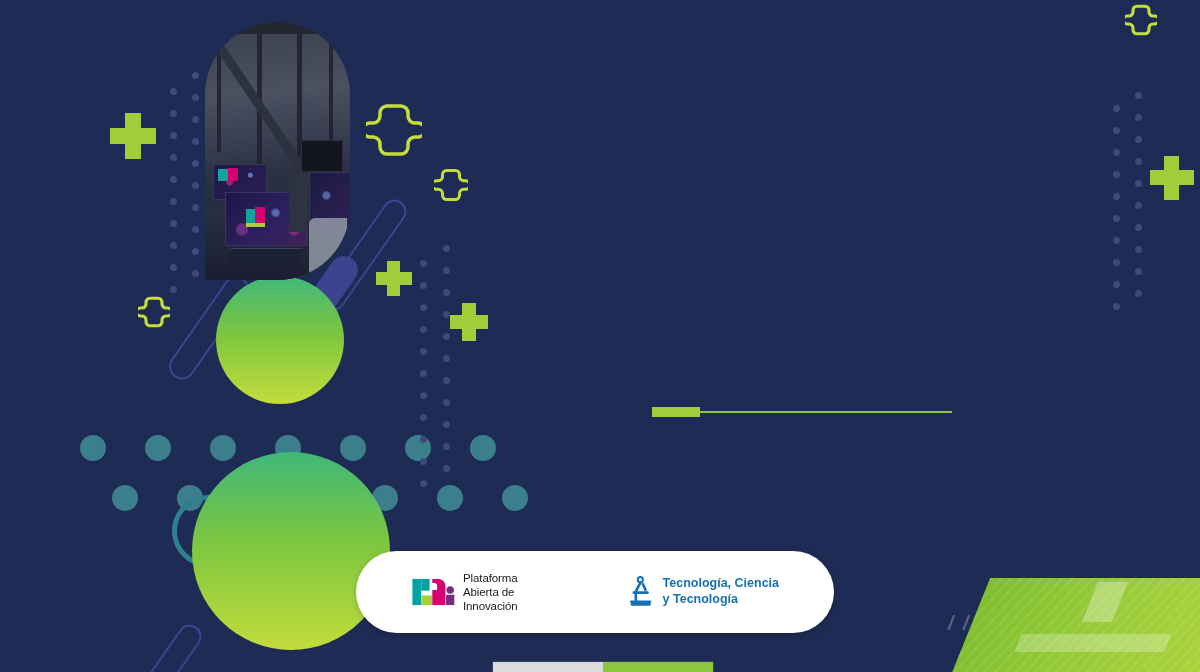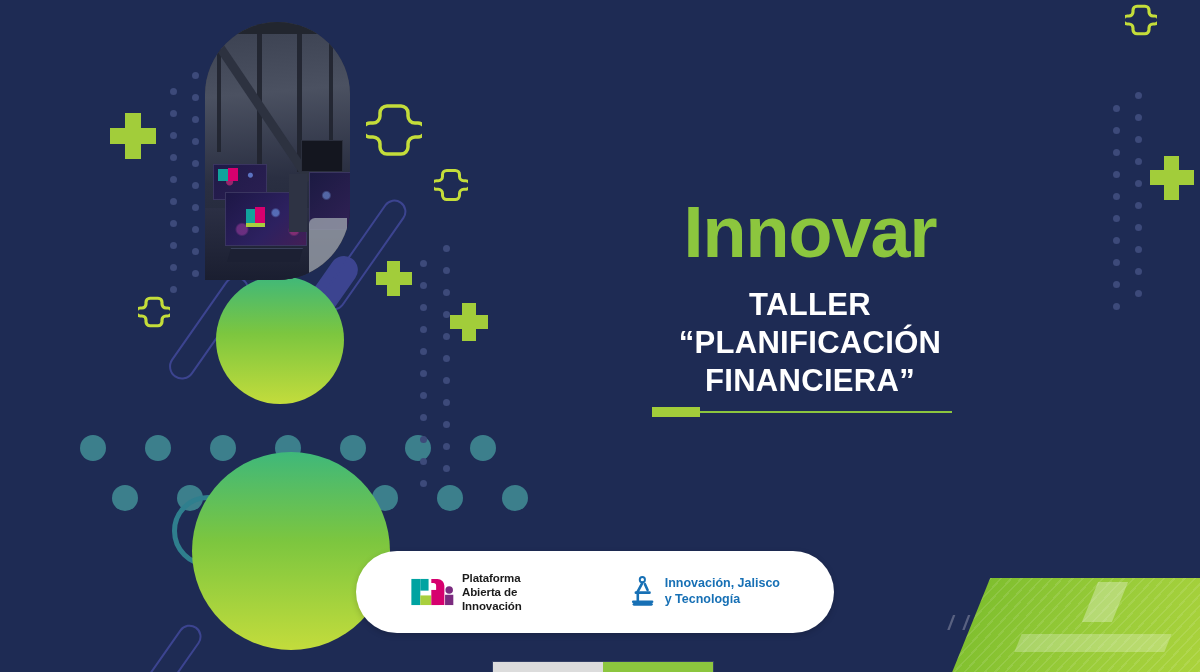--- a/index.html
+++ b/index.html
@@ -148,21 +148,21 @@
     display: flex;
     align-items: center;
     justify-content: space-around;
     box-shadow: 0 2px 6px rgba(0,0,0,0.18);
   }
   .logo-item { display: flex; align-items: center; }
 
   .pai-mark { width: 44px; height: 32px; margin-right: 8px; }
   .pai-text {
     font-size: 11.5px;
-    font-weight: bold;
+    font-weight: normal;
     color: #1b1b1b;
     line-height: 1.22;
     letter-spacing: -0.1px;
     white-space: pre-line;
   }
   .micro-icon { width: 26px; height: 34px; margin-right: 9px; }
   .icyt-text {
     font-size: 12.5px;
     font-weight: bold;
     color: #1770b5;
@@ -458,28 +458,20 @@
       <div class="abs" style="left:96px; top:118px; width:40px; height:30px; background:#14161f; border:1px solid #2b2f3d;"></div>
 
       <div class="abs" style="left:24px; top:226px; width:72px; height:13px; background:#1c2033; transform: skewX(-16deg); border-top:1px solid #3a415c;"></div>
 
       <div class="abs" style="left:104px; top:196px; width:38px; height:62px; background:#9aa0ab; opacity:.8; border-radius:6px 0 0 0;"></div>
 
       <div class="abs" style="left:84px; top:152px; width:18px; height:58px; background:#2e3344;"></div>
     </div>
   </div>
 
-  <div class="title-block">
-    <h1 class="main-title">Innovar</h1>
-    <div class="subtitle">
-      <div>TALLER</div>
-      <div>“PLANIFICACIÓN</div>
-      <div>FINANCIERA”</div>
-    </div>
-  </div>
   <div class="divider"></div>
 
   <div class="logo-bar">
 
     <div class="logo-item">
       <svg class="pai-mark" viewBox="0 0 64 46" aria-hidden="true">
         <rect x="2" y="4" width="13" height="38" fill="#00a3a1"></rect>
         <rect x="15" y="4" width="12" height="17" fill="#00a3a1"></rect>
         <rect x="15" y="28" width="16" height="14" fill="#a9cf3d"></rect>
         <path d="M31 4 h9 a10 10 0 0 1 10 10 v28 h-12 V14 a4 4 0 0 0 -4 -4 h-3 z" fill="#d6006e"></path>
@@ -495,21 +487,21 @@
     <div class="logo-item">
       <svg class="micro-icon" viewBox="0 0 40 50" aria-hidden="true">
         <circle cx="19" cy="6" r="4" fill="none" stroke="#1770b5" stroke-width="3"></circle>
         <path d="M19 11 L11 26" fill="none" stroke="#1770b5" stroke-width="4" stroke-linecap="round"></path>
         <path d="M23 13 L27 22" fill="none" stroke="#1770b5" stroke-width="4" stroke-linecap="round"></path>
         <path d="M9 26 H30" stroke="#1770b5" stroke-width="4" stroke-linecap="round"></path>
         <path d="M12 28 V38" stroke="#1770b5" stroke-width="4" stroke-linecap="round"></path>
         <path d="M5 40 H34" stroke="#1770b5" stroke-width="4" stroke-linecap="round"></path>
         <path d="M6 44 H33" stroke="#1770b5" stroke-width="4" stroke-linecap="round"></path>
       </svg>
-      <div class="icyt-text">Innovación, Jalisco
+      <div class="icyt-text">Tecnología, Ciencia
 y Tecnología</div>
     </div>
 
   </div>
 
   <div class="progress">
     <div class="seg-a"></div>
     <div class="seg-b"></div>
   </div>
 

